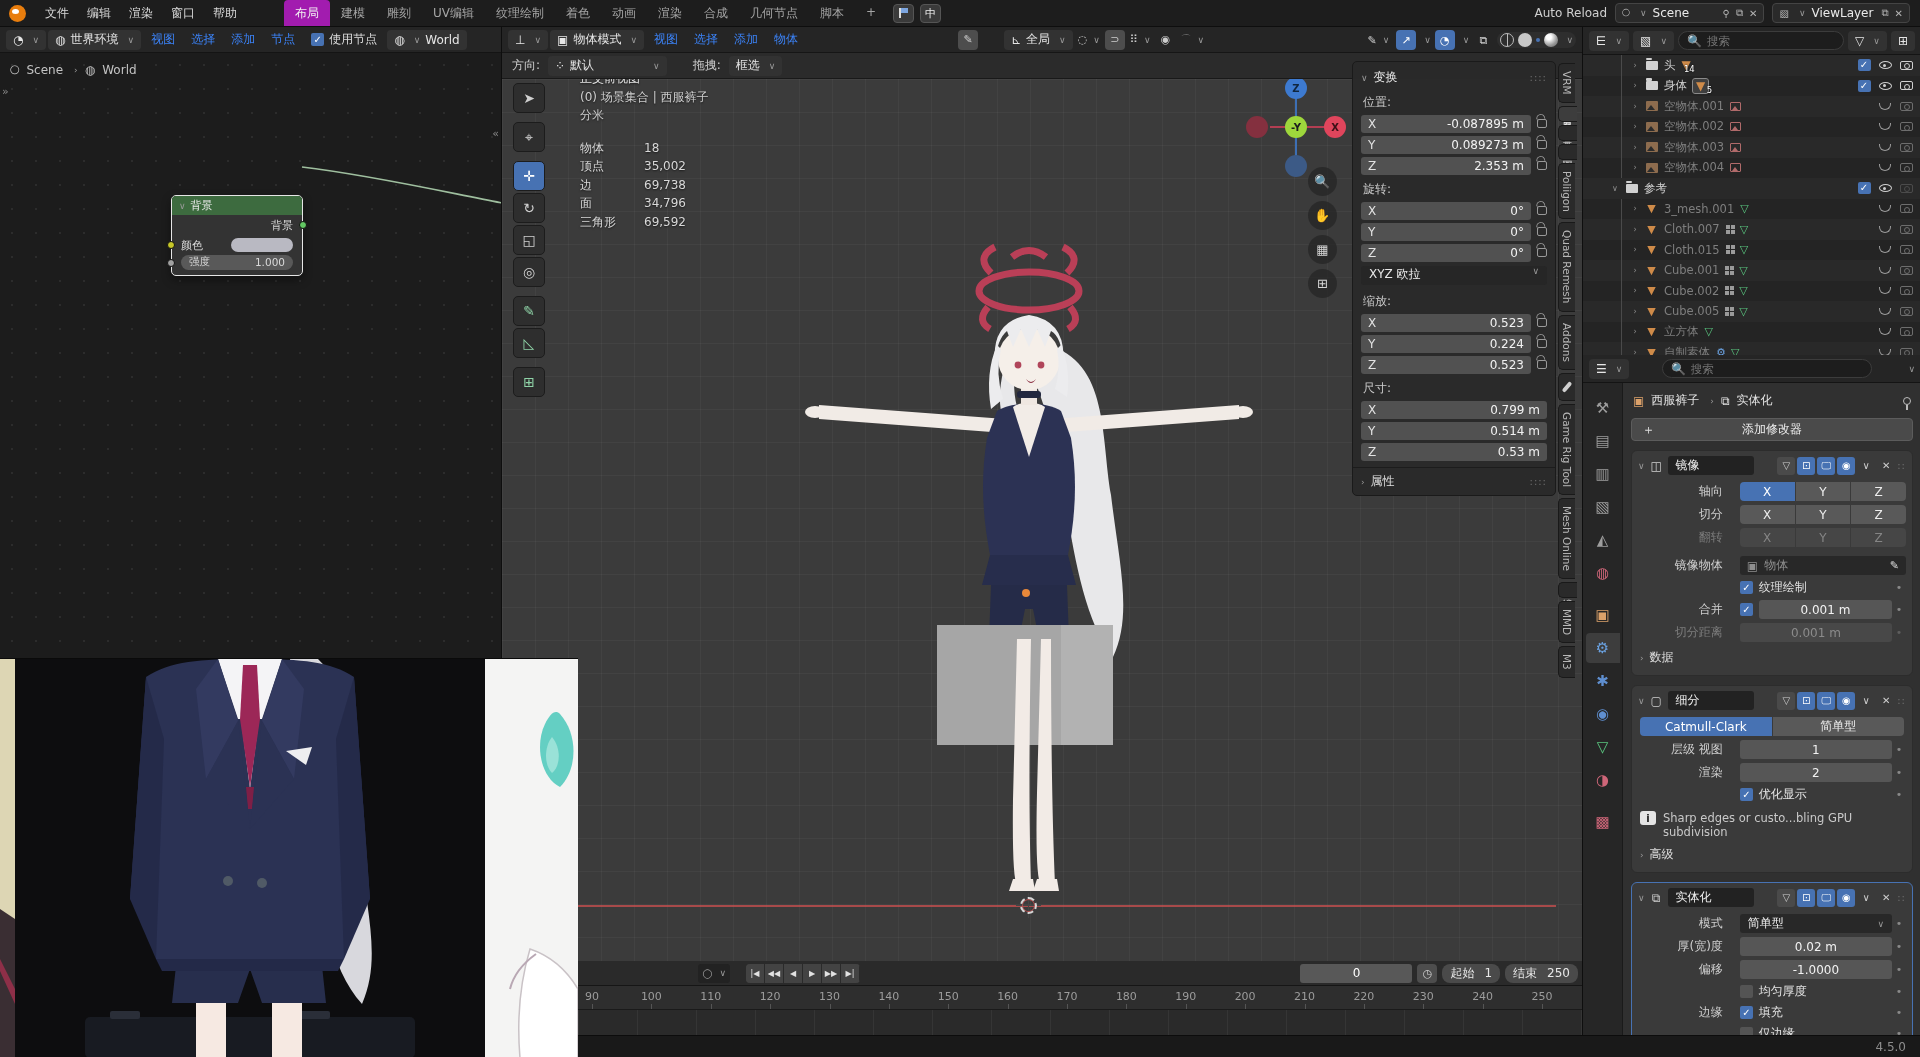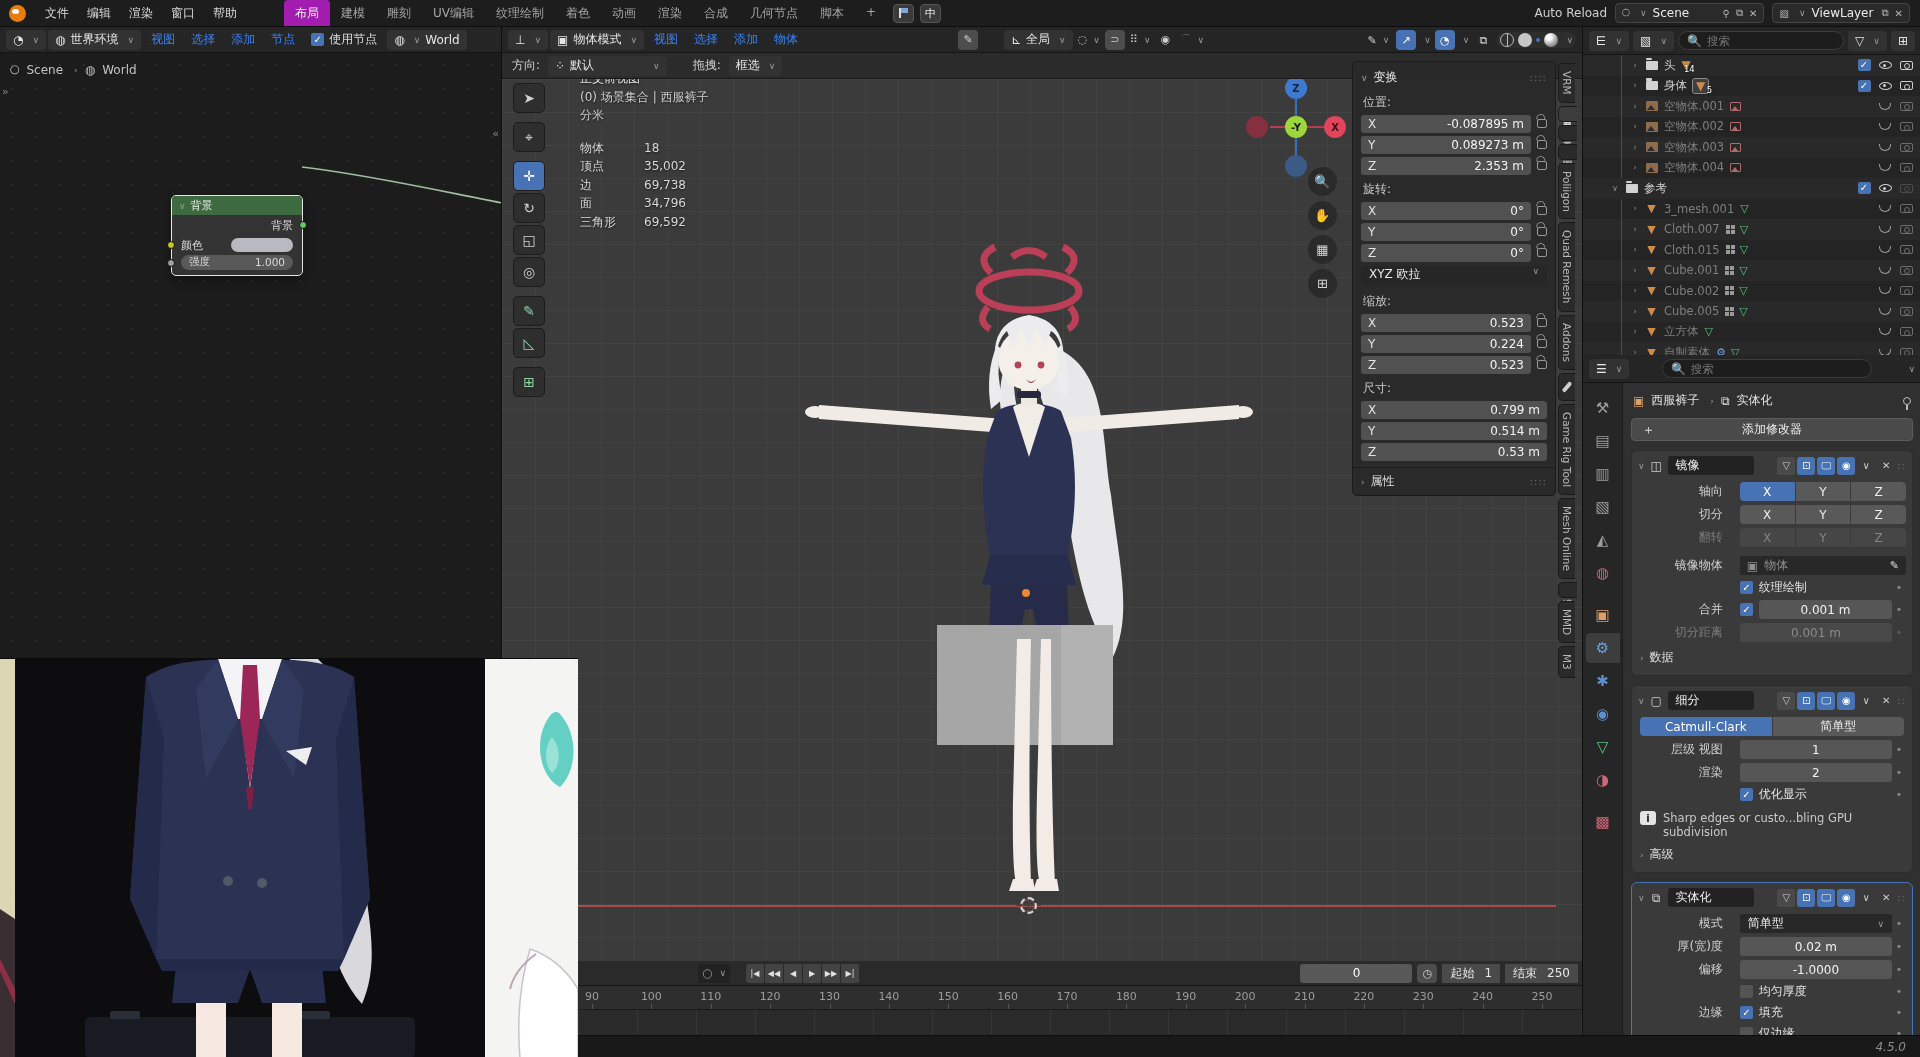--- a/index.html
+++ b/index.html
@@ -134,30 +134,30 @@
   .np-collapsed .drag-dots { margin-left:auto; }
 
   
   .timeline { position:absolute; left:578px; top:961px; width:1004px; height:96px; background:#1f1f1f; z-index:3; }
   .tl-header { position:relative; height:25px; background:#2a2a2a; border-bottom:1px solid #161616; display:flex; align-items:center; }
   .tl-keying { position:absolute; left:120px; display:flex; align-items:center; background:#222; border-radius:3px; height:19px; padding:0 4px; color:#9a9a9a; gap:3px; }
   .tl-controls { position:absolute; left:168px; display:flex; background:#3a3a3a; border-radius:4px; overflow:hidden; }
   .tl-btn { width:19px; height:19px; display:flex; align-items:center; justify-content:center; color:#e2e2e2; font-size:8px; border-right:1px solid #2a2a2a; background:#434343; }
   .tl-right { position:absolute; right:4px; display:flex; align-items:center; gap:5px; }
   .tl-frame { background:#585858; border-radius:3px; width:112px; height:19px; display:flex; align-items:center; justify-content:center; color:#fff; }
-  .tl-range { background:#4a4a4a; border-radius:1px; height:19px; display:flex; align-items:center; padding:0 8px; gap:10px; color:#e8e8e8; }
+  .tl-range { background:#4a4a4a; border-radius:8px; height:19px; display:flex; align-items:center; padding:0 8px; gap:10px; color:#e8e8e8; }
   .tl-ruler { position:relative; height:24px; background:#2e2e2e; border-bottom:1px solid #1a1a1a; }
   .tl-ticks { position:absolute; left:2px; right:28px; top:0; bottom:0; display:flex; justify-content:space-between; }
   .tl-tick { position:relative; width:24px; text-align:center; color:#9c9c9c; font-size:11px; padding-top:4px; }
   .tl-tick::after { content:""; position:absolute; left:50%; bottom:0; width:1px; height:5px; background:#555; }
   .tl-channels { height:28px; background:#2a2a2a; border-bottom:1px solid #1a1a1a;
      background-image:linear-gradient(90deg, rgba(255,255,255,.05) 1px, transparent 1px); background-size:59px 28px; }
 
   
-  .statusbar { position:absolute; left:578px; top:1035px; width:1342px; height:22px; background:#191919; border-top:1px solid #0c0c0c; display:flex; align-items:center; justify-content:flex-end; padding:0 14px; color:#8d8d8d; z-index:5;font-style:italic; }
+  .statusbar { position:absolute; left:578px; top:1035px; width:1342px; height:22px; background:#191919; border-top:1px solid #0c0c0c; display:flex; align-items:center; justify-content:flex-end; padding:0 14px; color:#8d8d8d; z-index:5; }
 
   
   .right-col { position:absolute; left:1582px; top:27px; width:338px; height:1030px; background:#242424; border-left:1px solid #0e0e0e; }
   
   .outliner { position:absolute; left:0; top:0; width:338px; height:328px; background:#242424; overflow:hidden; }
   .ol-header { height:28px; background:#252525; border-bottom:1px solid #141414; display:flex; align-items:center; gap:4px; padding:0 6px; }
   .ol-search { flex:1; display:flex; align-items:center; gap:5px; background:#1d1d1d; border:1px solid #3c3c3c; border-radius:10px; height:19px; padding:0 8px; color:#888; }
   .ol-search input { background:transparent; border:none; outline:none; color:#ccc; width:100%; font-size:11.5px; font-family:inherit; }
   .ol-rows { position:relative; }
   .ol-row { position:relative; height:20.5px; display:flex; align-items:center; padding-right:8px; color:#cfcfcf; font-size:11.5px; }

